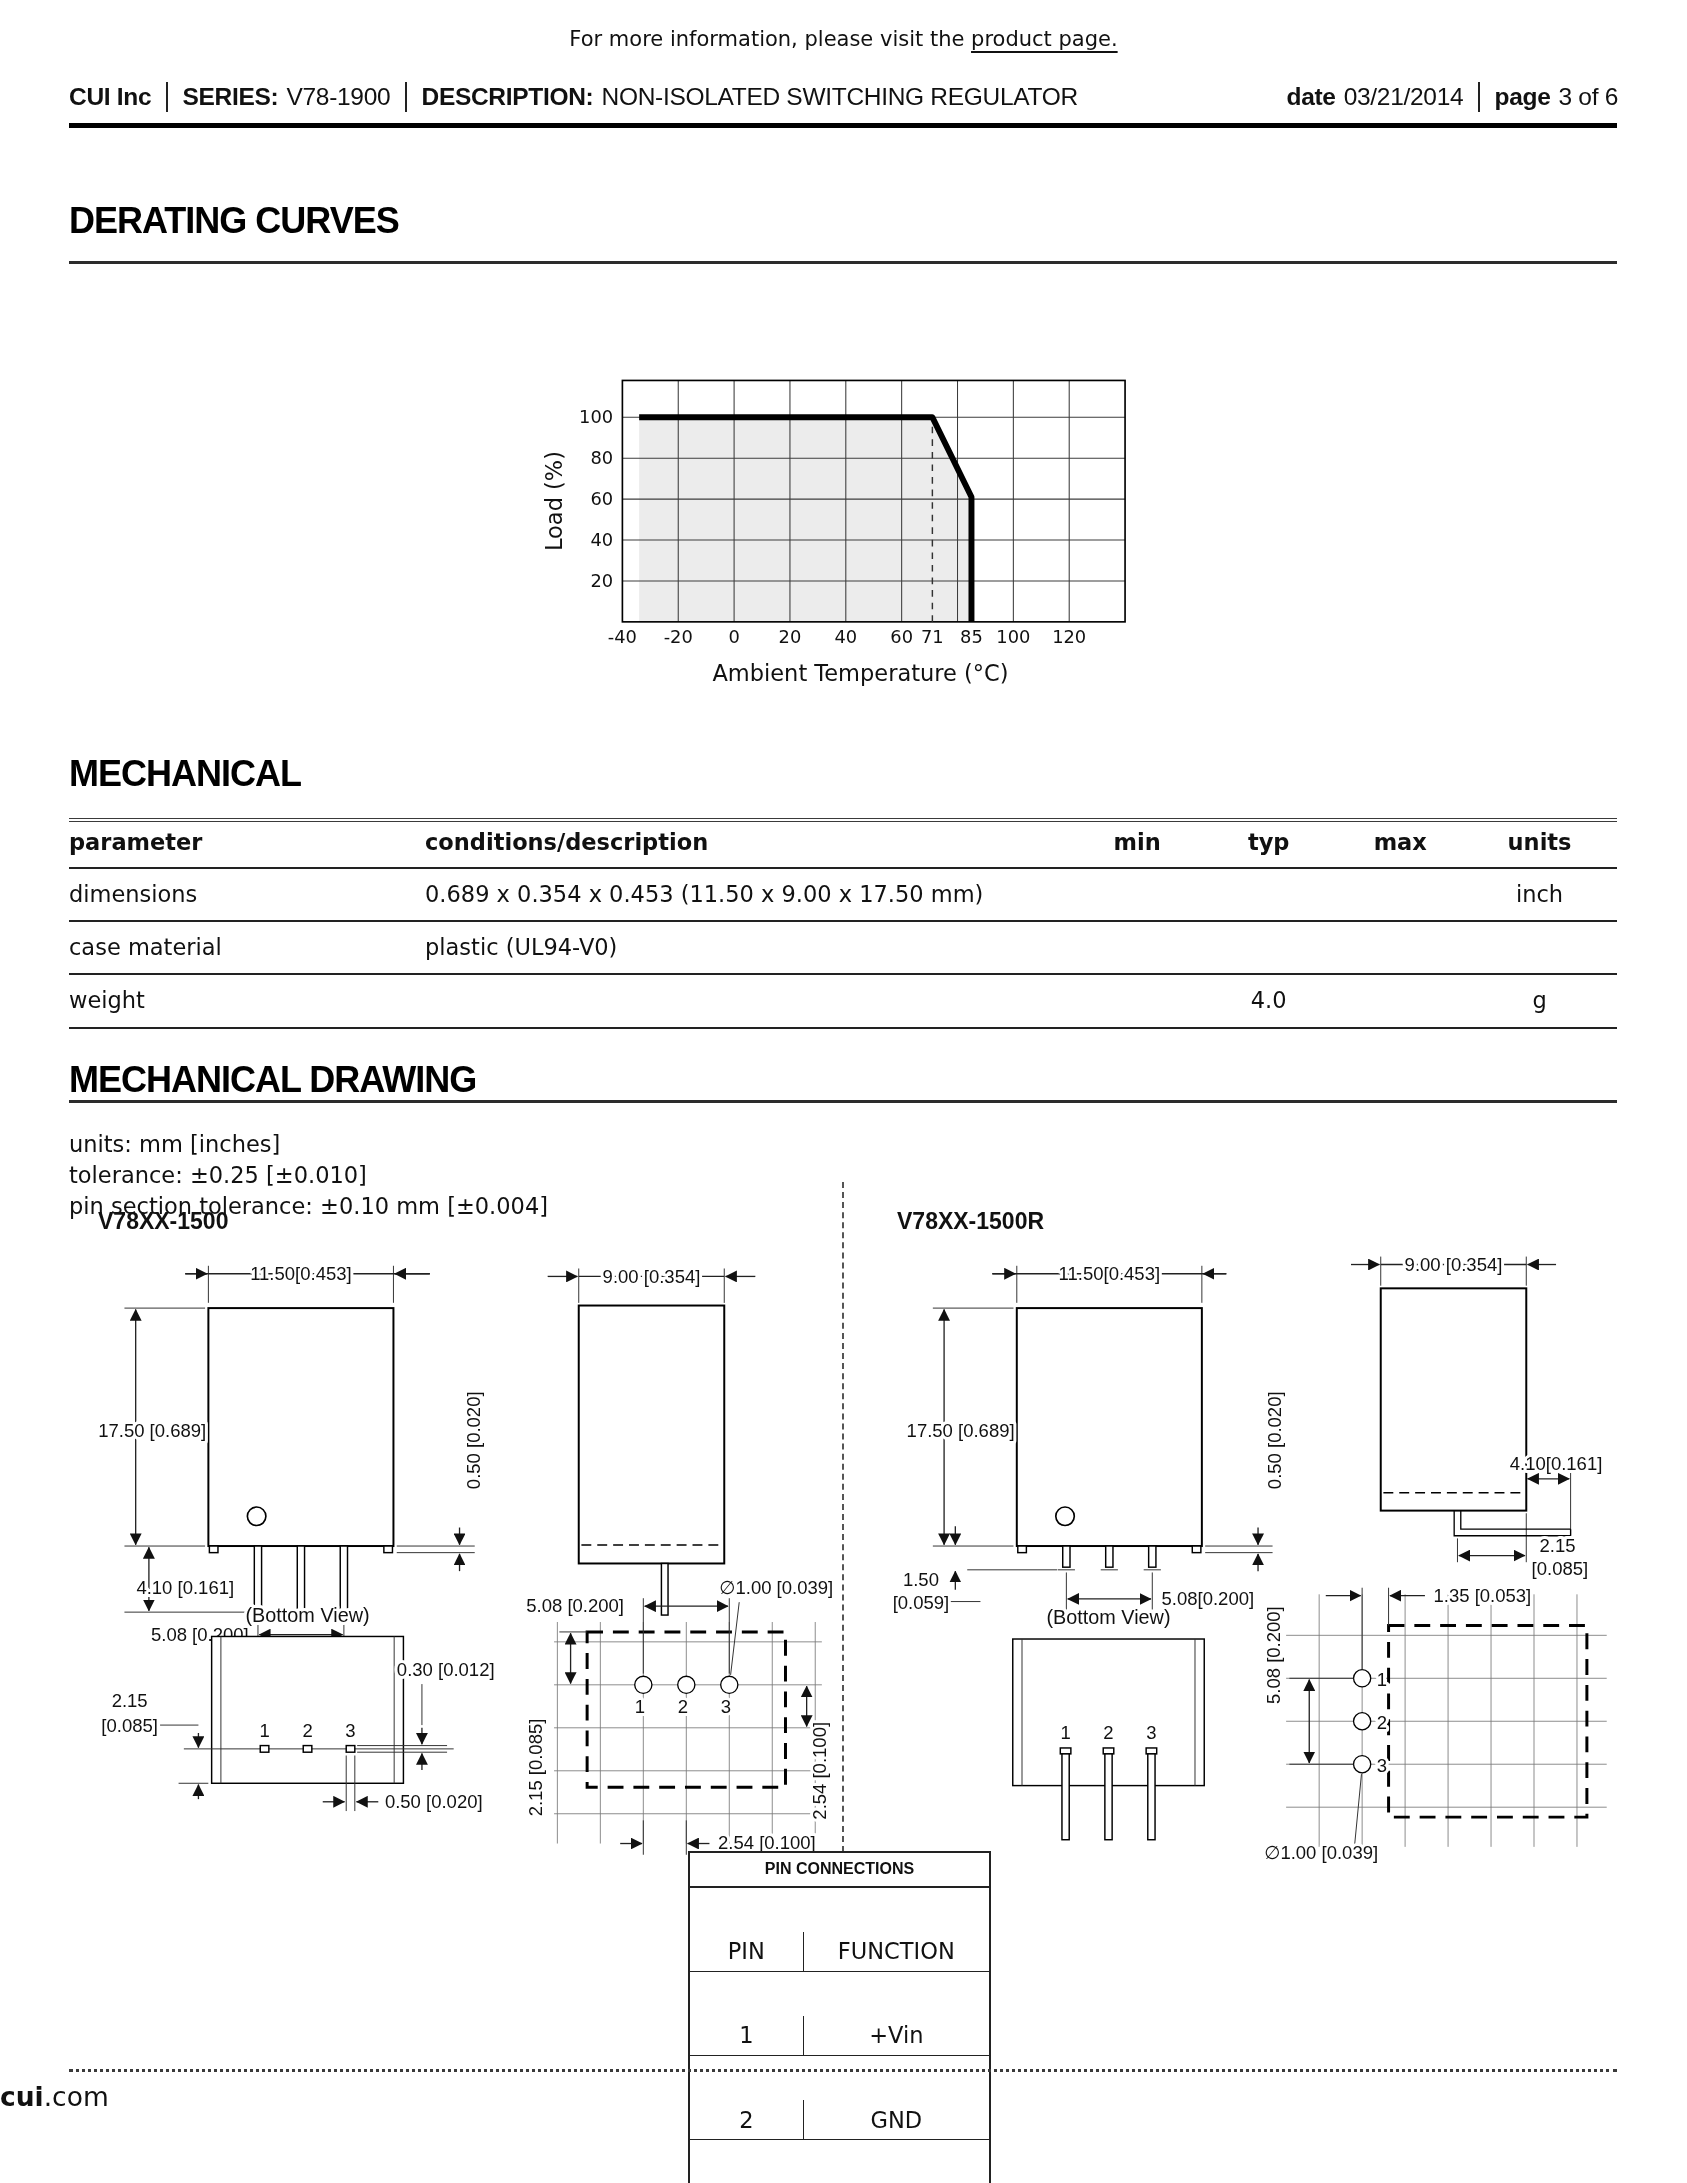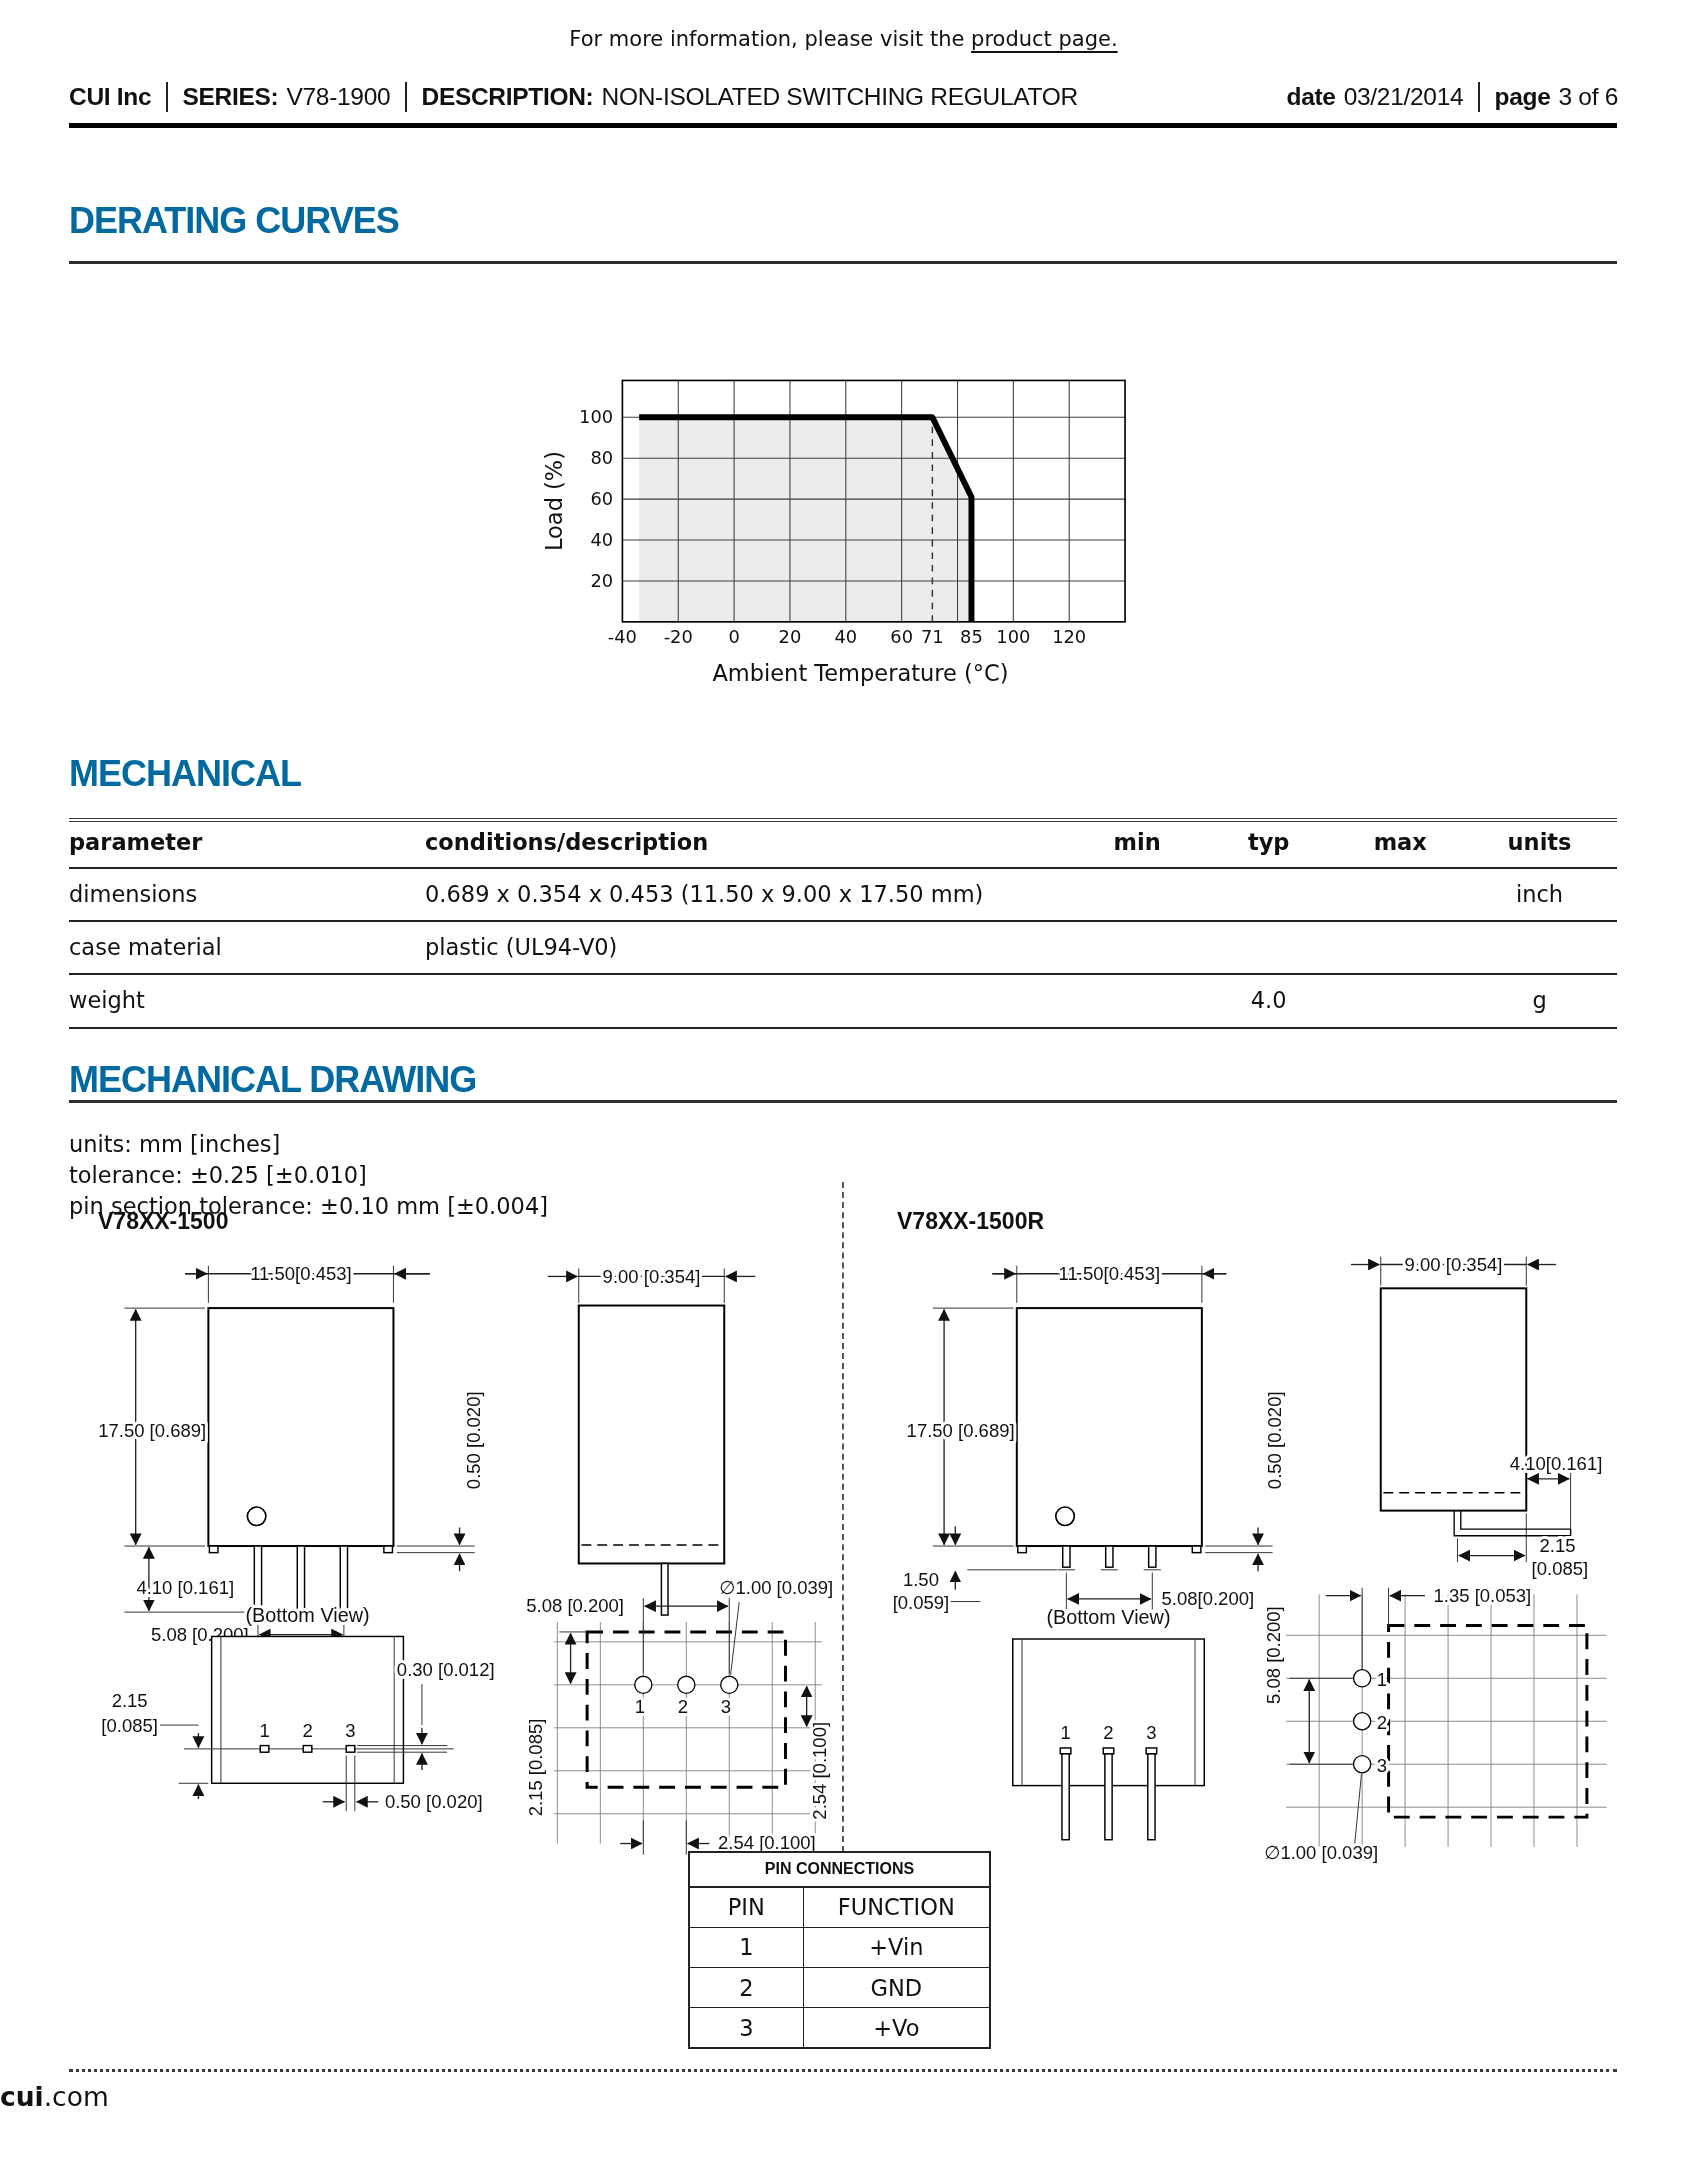--- a/index.html
+++ b/index.html
@@ -13,21 +13,21 @@
   .hbar{top:82px;left:69px;right:69px;display:flex;justify-content:space-between;align-items:center;
         font-family:"Liberation Sans",sans-serif;font-size:24.5px;letter-spacing:-0.3px;white-space:nowrap;}
   .hgroup{display:flex;align-items:center;}
   .b{font-weight:bold;}
   .lbl{font-weight:bold;margin-right:8px;}
   .vsep{display:inline-block;width:2px;height:30px;background:#222;margin:0 14.6px;}
   .hrule{top:123px;left:69px;width:1548px;height:5.3px;background:#000;}
 
   
   .h2{left:69px;font-family:"Liberation Sans",sans-serif;font-weight:bold;font-size:36px;
-      letter-spacing:-1px;color:#0369a1;}
+      letter-spacing:-1px;color:#000000;}
   .rule{left:69px;width:1548px;height:2.6px;background:#2c2c2c;}
 
   
   .ctitle{left:543px;top:340px;width:635px;text-align:center;font-size:24px;}
   .xlabel{left:543px;top:660px;width:635px;text-align:center;font-size:22.5px;}
   .ylabel{left:554px;top:501px;transform:translate(-50%,-50%) rotate(-90deg);font-size:22.5px;white-space:nowrap;}
   .cgrid{stroke:#3c3c3c;stroke-width:1.6;}
   .cframe{fill:none;stroke:#000;stroke-width:2.5;}
   .cguide{stroke:#333;stroke-width:2.2;stroke-dasharray:10 9;fill:none;}
   .ccurve{fill:none;stroke:#000;stroke-width:9;stroke-linejoin:round;}
@@ -56,21 +56,21 @@
   .gr{stroke:#7a7a7a;stroke-width:1.3;}
   .ol{fill:#fff;stroke:#000;stroke-width:3;}
   .ol2{fill:#fff;stroke:#000;stroke-width:2.2;}
   .dsh{fill:none;stroke:#000;stroke-width:2.5;stroke-dasharray:15 9;}
   .dshB{fill:none;stroke:#000;stroke-width:4.5;stroke-dasharray:24 15;}
   .pin{fill:none;stroke:#000;stroke-width:2;}
 
   
   .pintable{left:688px;top:1851px;width:299px;border:2px solid #222;text-align:center;font-size:22.5px;background:#fff;}
   .pt-title{font-family:Liberation Sans, sans-serif;font-weight:bold;font-size:16px;padding:7.3px 0;border-bottom:2px solid #222;}
-  .pt-row{display:grid;grid-template-columns:38% 62%;border-bottom:1.3px solid #222;}
+  .pt-row{display:grid;grid-template-columns:38% 62%;border-bottom:1.3px solid #222;margin-top:44px;}
   .pt-row:last-child{border-bottom:none;}
   .pt-row > div{padding:6.6px 0;}
   .pt-row > div:first-child{border-right:1.3px solid #222;}
 
   
   .frule{left:69px;top:2069px;width:1548px;height:0;border-top:3.3px dotted #3a3a3a;}
   .brand{left:0;top:2081px;width:100%;font-size:26.5px;}
 </style>
 </head>
 <body>

